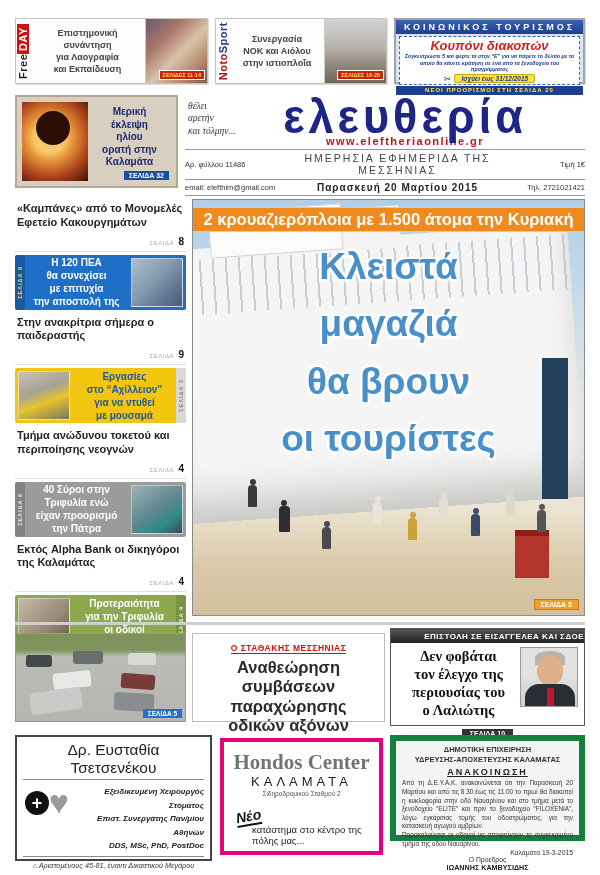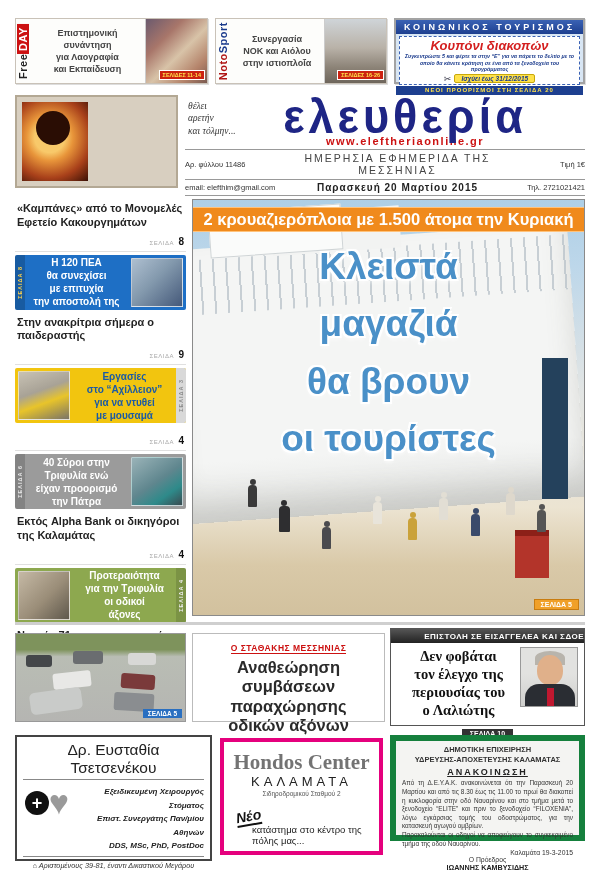--- a/index.html
+++ b/index.html
@@ -202,20 +202,28 @@
       </div>
       <div class="kp-footer">ΝΕΟΙ ΠΡΟΟΡΙΣΜΟΙ ΣΤΗ ΣΕΛΙΔΑ 20</div>
     </div>
   </div>
 
   <div class="masthead">
     <div class="eclipse-box">
       <div class="eclipse-photo">
         <div class="eclipse-shadow"></div>
       </div>
+      <div class="eclipse-right">
+        <div class="eclipse-text preline">Μερική
+έκλειψη
+ηλίου
+ορατή στην
+Καλαμάτα</div>
+        <span class="eclipse-badge">ΣΕΛΙΔΑ 32</span>
+      </div>
     </div>
     <div class="mast-right">
       <div class="motto preline">θέλει
 αρετήν
 και τόλμην...</div>
       <div class="paper-logo">ελευθερία</div>
       <div class="website">www.eleftheriaonline.gr</div>
       <div class="info-row">
         <span class="l">Αρ. φύλλου 11486</span>
         <span class="c subtitle">ΗΜΕΡΗΣΙΑ ΕΦΗΜΕΡΙΔΑ ΤΗΣ ΜΕΣΣΗΝΙΑΣ</span>
@@ -253,20 +261,21 @@
       <div class="bphoto ph-crane"></div>
       <div class="btext preline">Εργασίες
 στο “Αχίλλειον”
 για να ντυθεί
 με μουσαμά</div>
       <div class="vtab">
           <span>ΣΕΛΙΔΑ 3</span>
         </div>
     </div>
     <div class="sb-head">
+      <div class="sb-head-text">Τμήμα ανώδυνου τοκετού και περιποίησης νεογνών</div>
       <div class="sb-page"><span class="lab">ΣΕΛΙΔΑ</span> <span class="num">4</span></div>
     </div>
     <div class="sb-box box-gray">
       <div class="vtab">
           <span>ΣΕΛΙΔΑ 6</span>
         </div>
       <div class="btext preline">40 Σύροι στην
 Τριφυλία ενώ
 είχαν προορισμό
 την Πάτρα</div>
@@ -359,21 +368,21 @@
         <span class="dn-heart">♥</span>
         <span class="dn-cross">+</span>
       </div>
       <div class="dn-creds">
         <div>Εξειδικευμένη Χειρουργός Στόματος</div>
         <div>Επιστ. Συνεργάτης Παν/μίου Αθηνών</div>
         <div>DDS, MSc, PhD, PostDoc</div>
       </div>
     </div>
     <div class="dn-contact">
-      <div><span class="ic">⌂</span> <span>Αριστομένους 39-81, έναντι Δικαστικού Μεγάρου</span></div>
+      <div><span class="ic">⌂</span> <span>Αριστομένους 45-81, έναντι Δικαστικού Μεγάρου</span></div>
       <div><span class="ic">☎</span> <span>27210 98981  •  6932-530301</span></div>
 
     </div>
   </div>
 
   <div class="hondos">
     <div class="hc-title">Hondos Center</div>
     <div class="hc-city">ΚΑΛΑΜΑΤΑ</div>
     <div class="hc-addr">Σιδηροδρομικού Σταθμού 2</div>
     <div class="hc-neo-row"><span class="hc-neo">Νέο</span></div>

